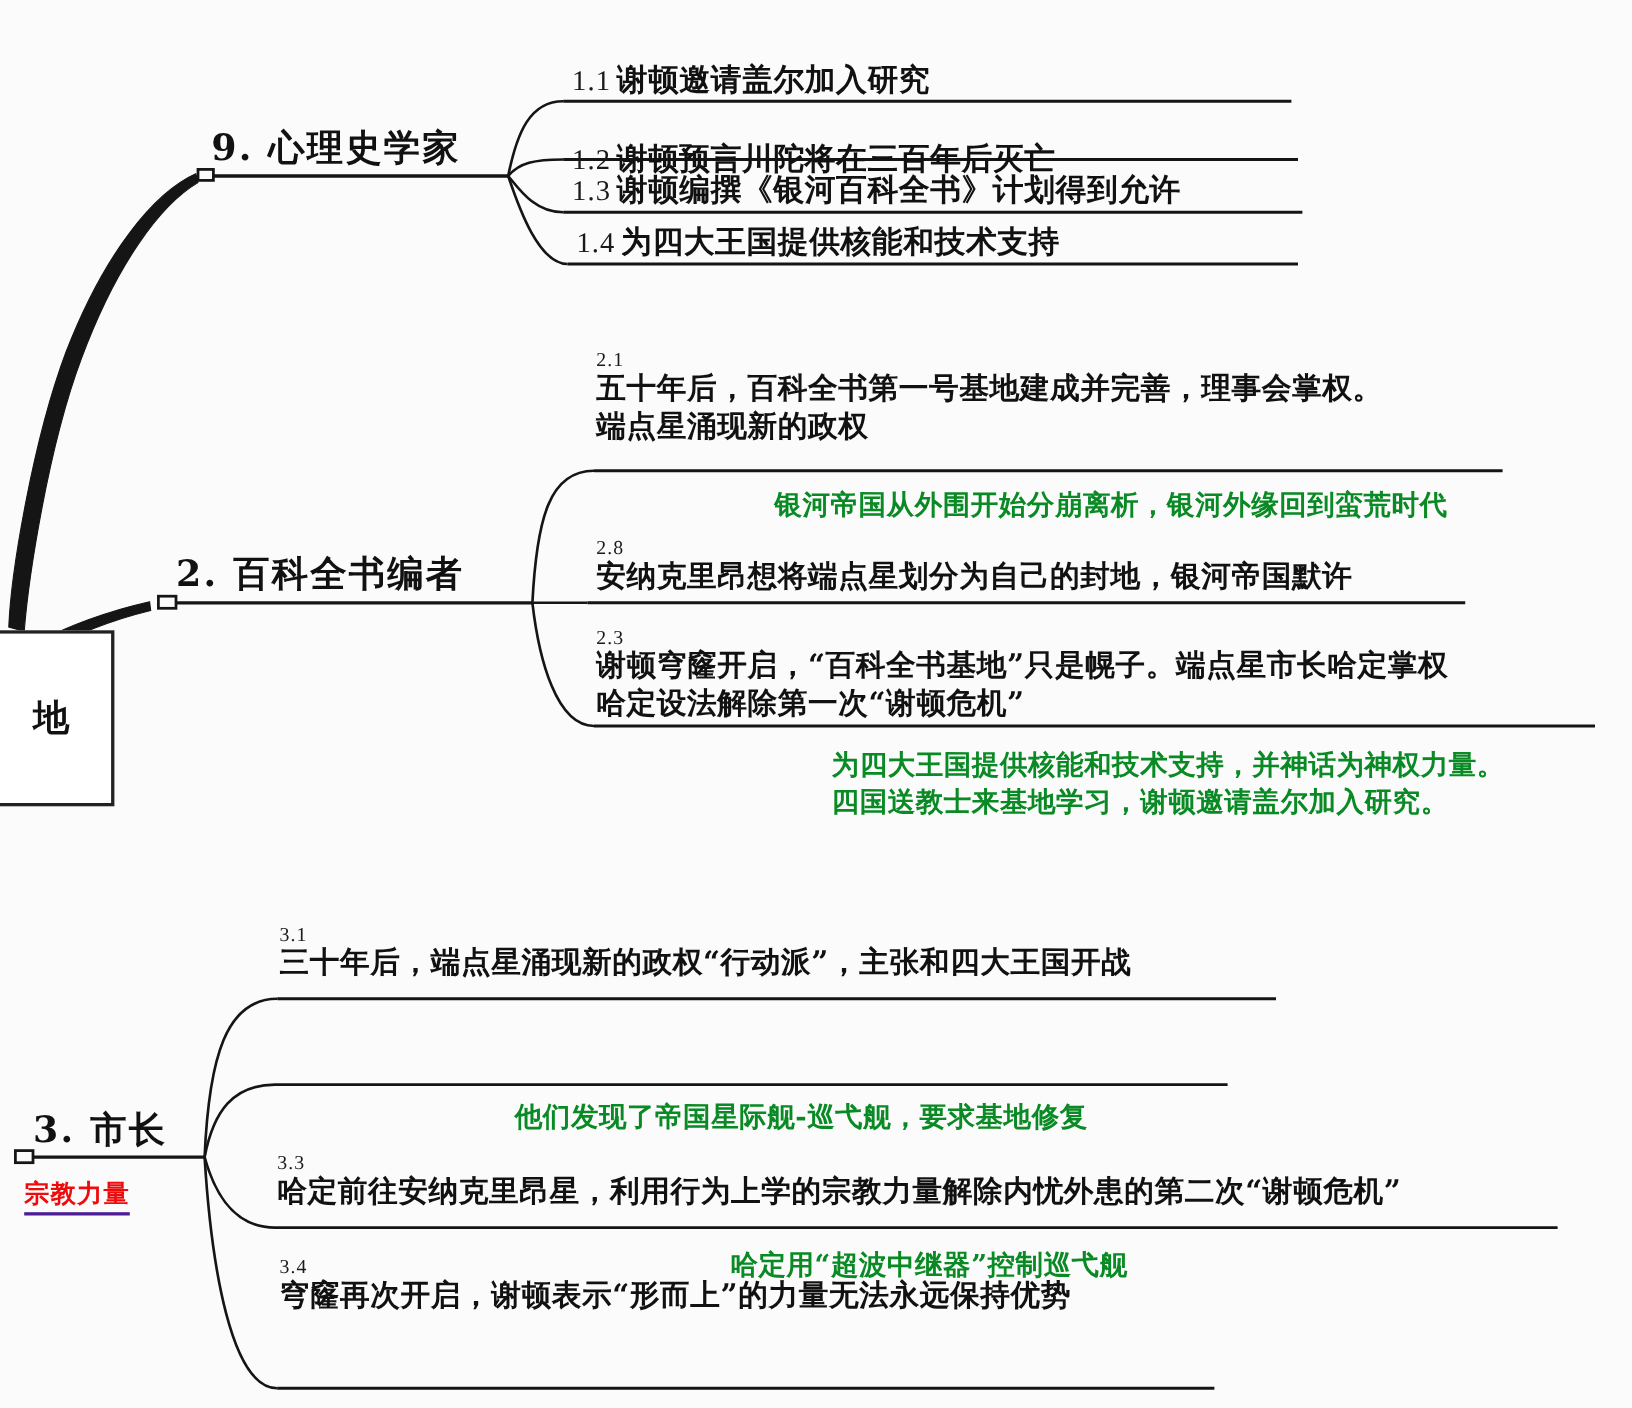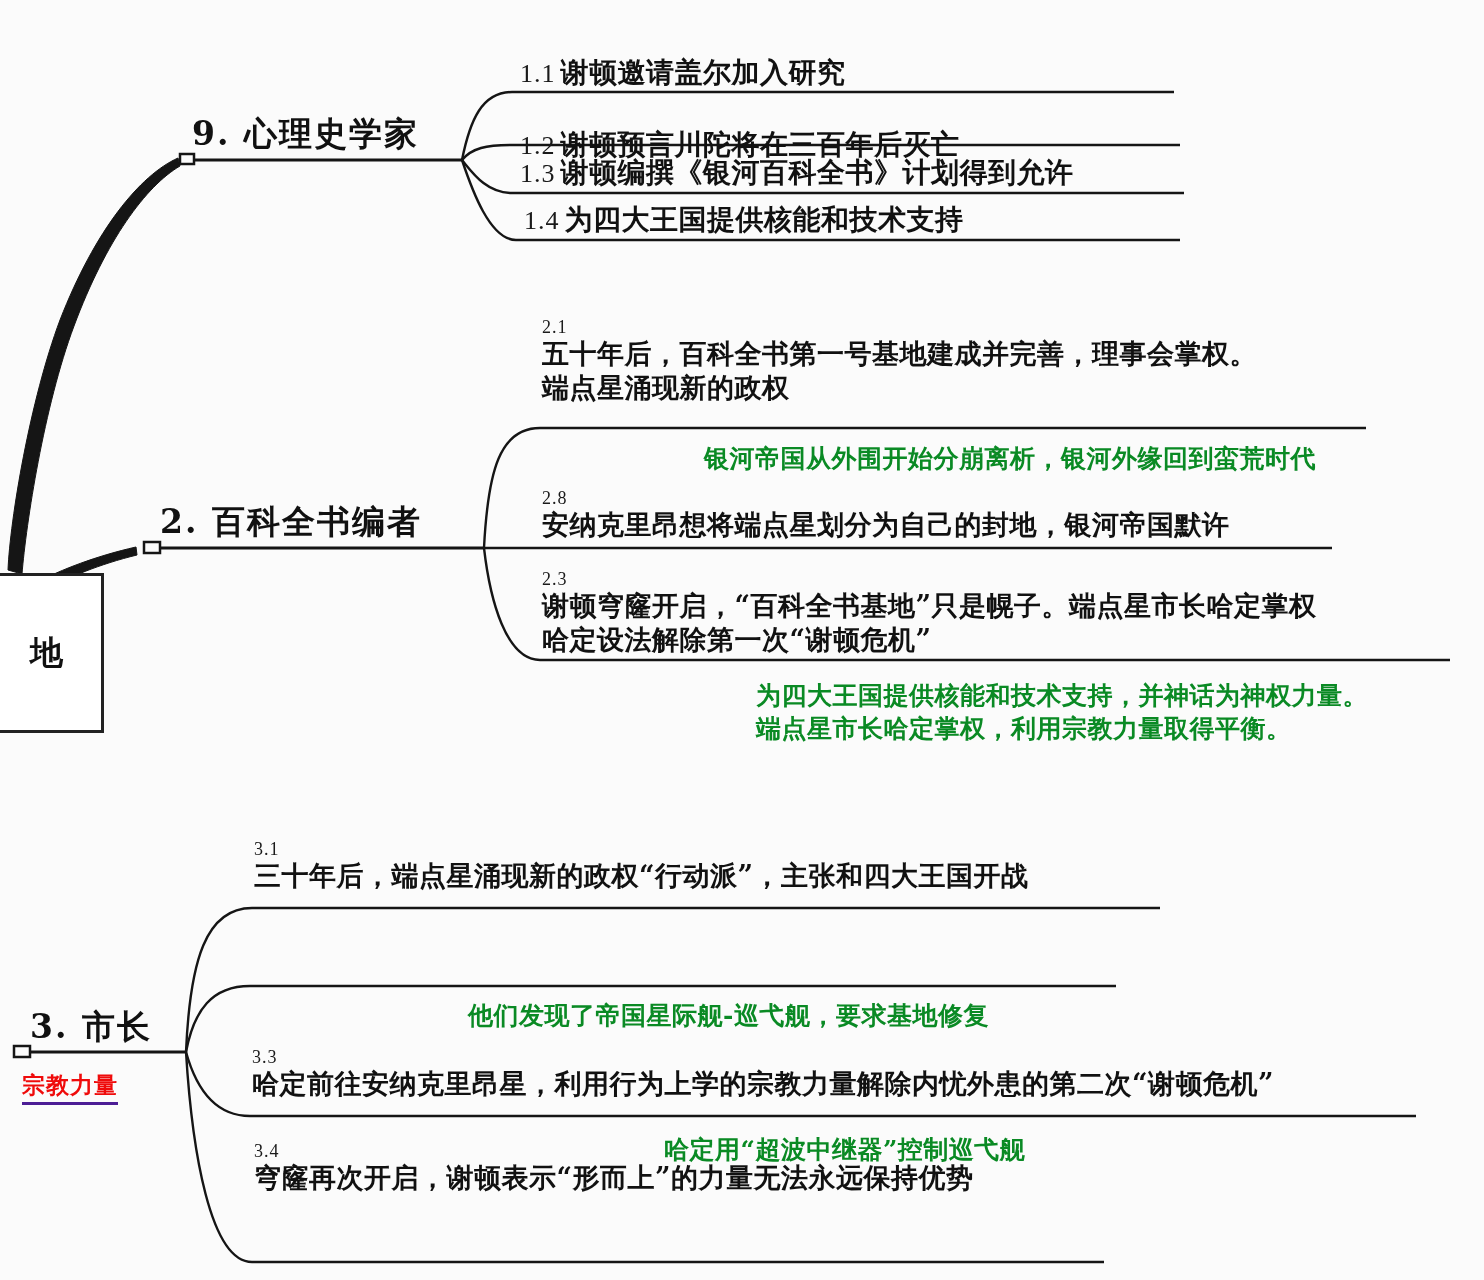--- a/index.html
+++ b/index.html
@@ -199,21 +199,21 @@
   </div>
 
   <div class="leaf" style="left:542px; top:570px;">
     <span class="num">2.3</span>
     <span class="txt">谢顿穹窿开启，“百科全书基地”只是幌子。端点星市长哈定掌权</span>
     <span class="txt">哈定设法解除第一次“谢顿危机”</span>
   </div>
 
   <div class="note-green" style="left:756px; top:680px;">
     <div>为四大王国提供核能和技术支持，并神话为神权力量。</div>
-    <div>端点星市长哈定掌权，利用宗教力量取得平衡。</div>
+    <div>四国送教士来基地学习，谢顿邀请盖尔加入研究。</div>
   </div>
 
   <div class="node-label branch-title" style="left:30px; top:1010px;">
     <span>3.  市长</span>
   </div>
 
   <div class="note-red" style="left:22px; top:1070px;">
     <span>宗教力量</span>
   </div>
 

